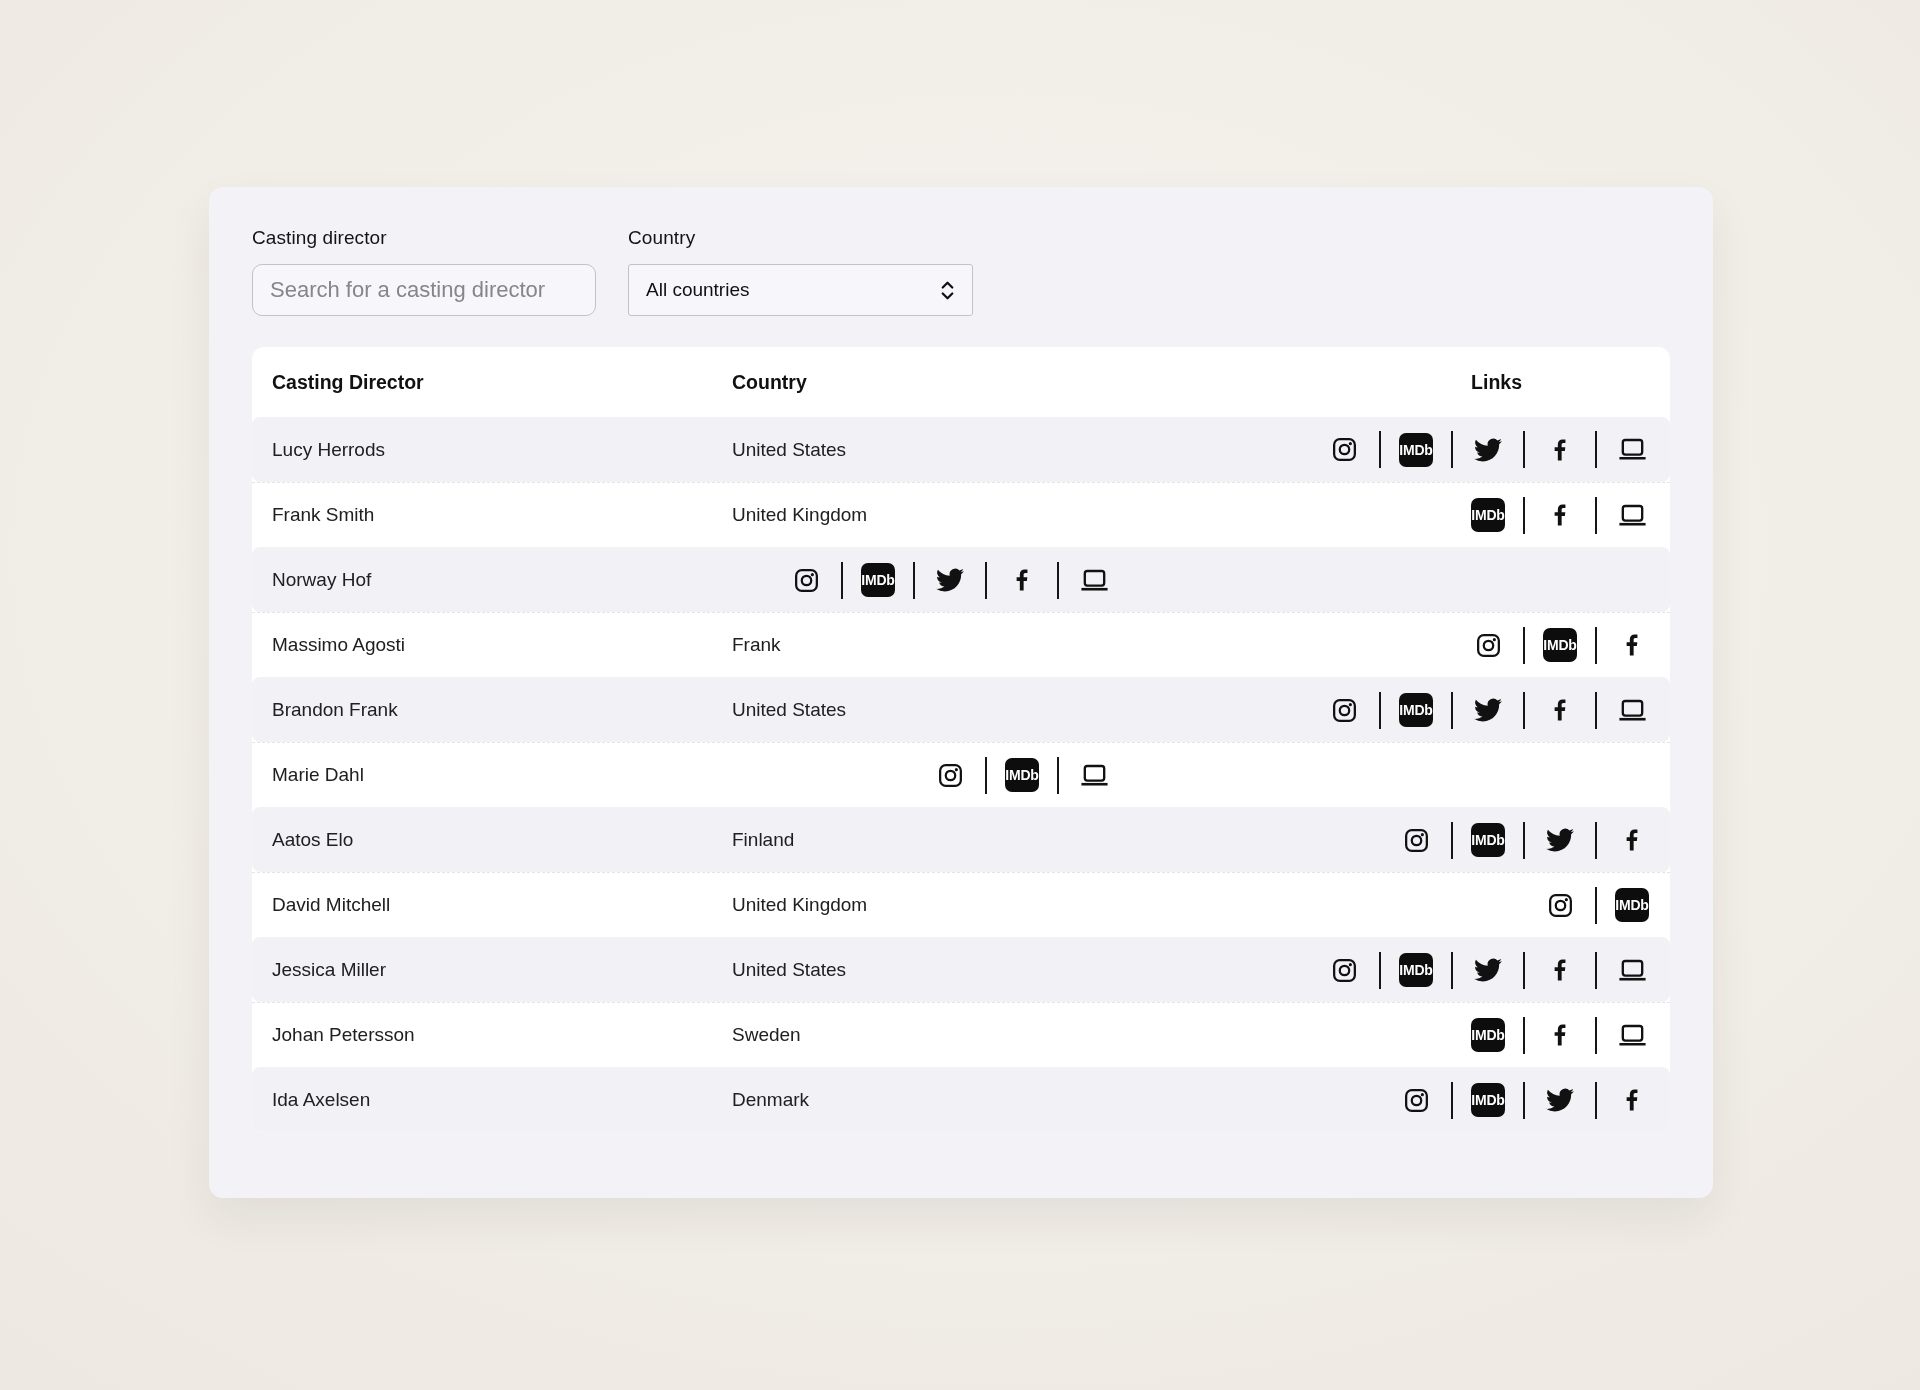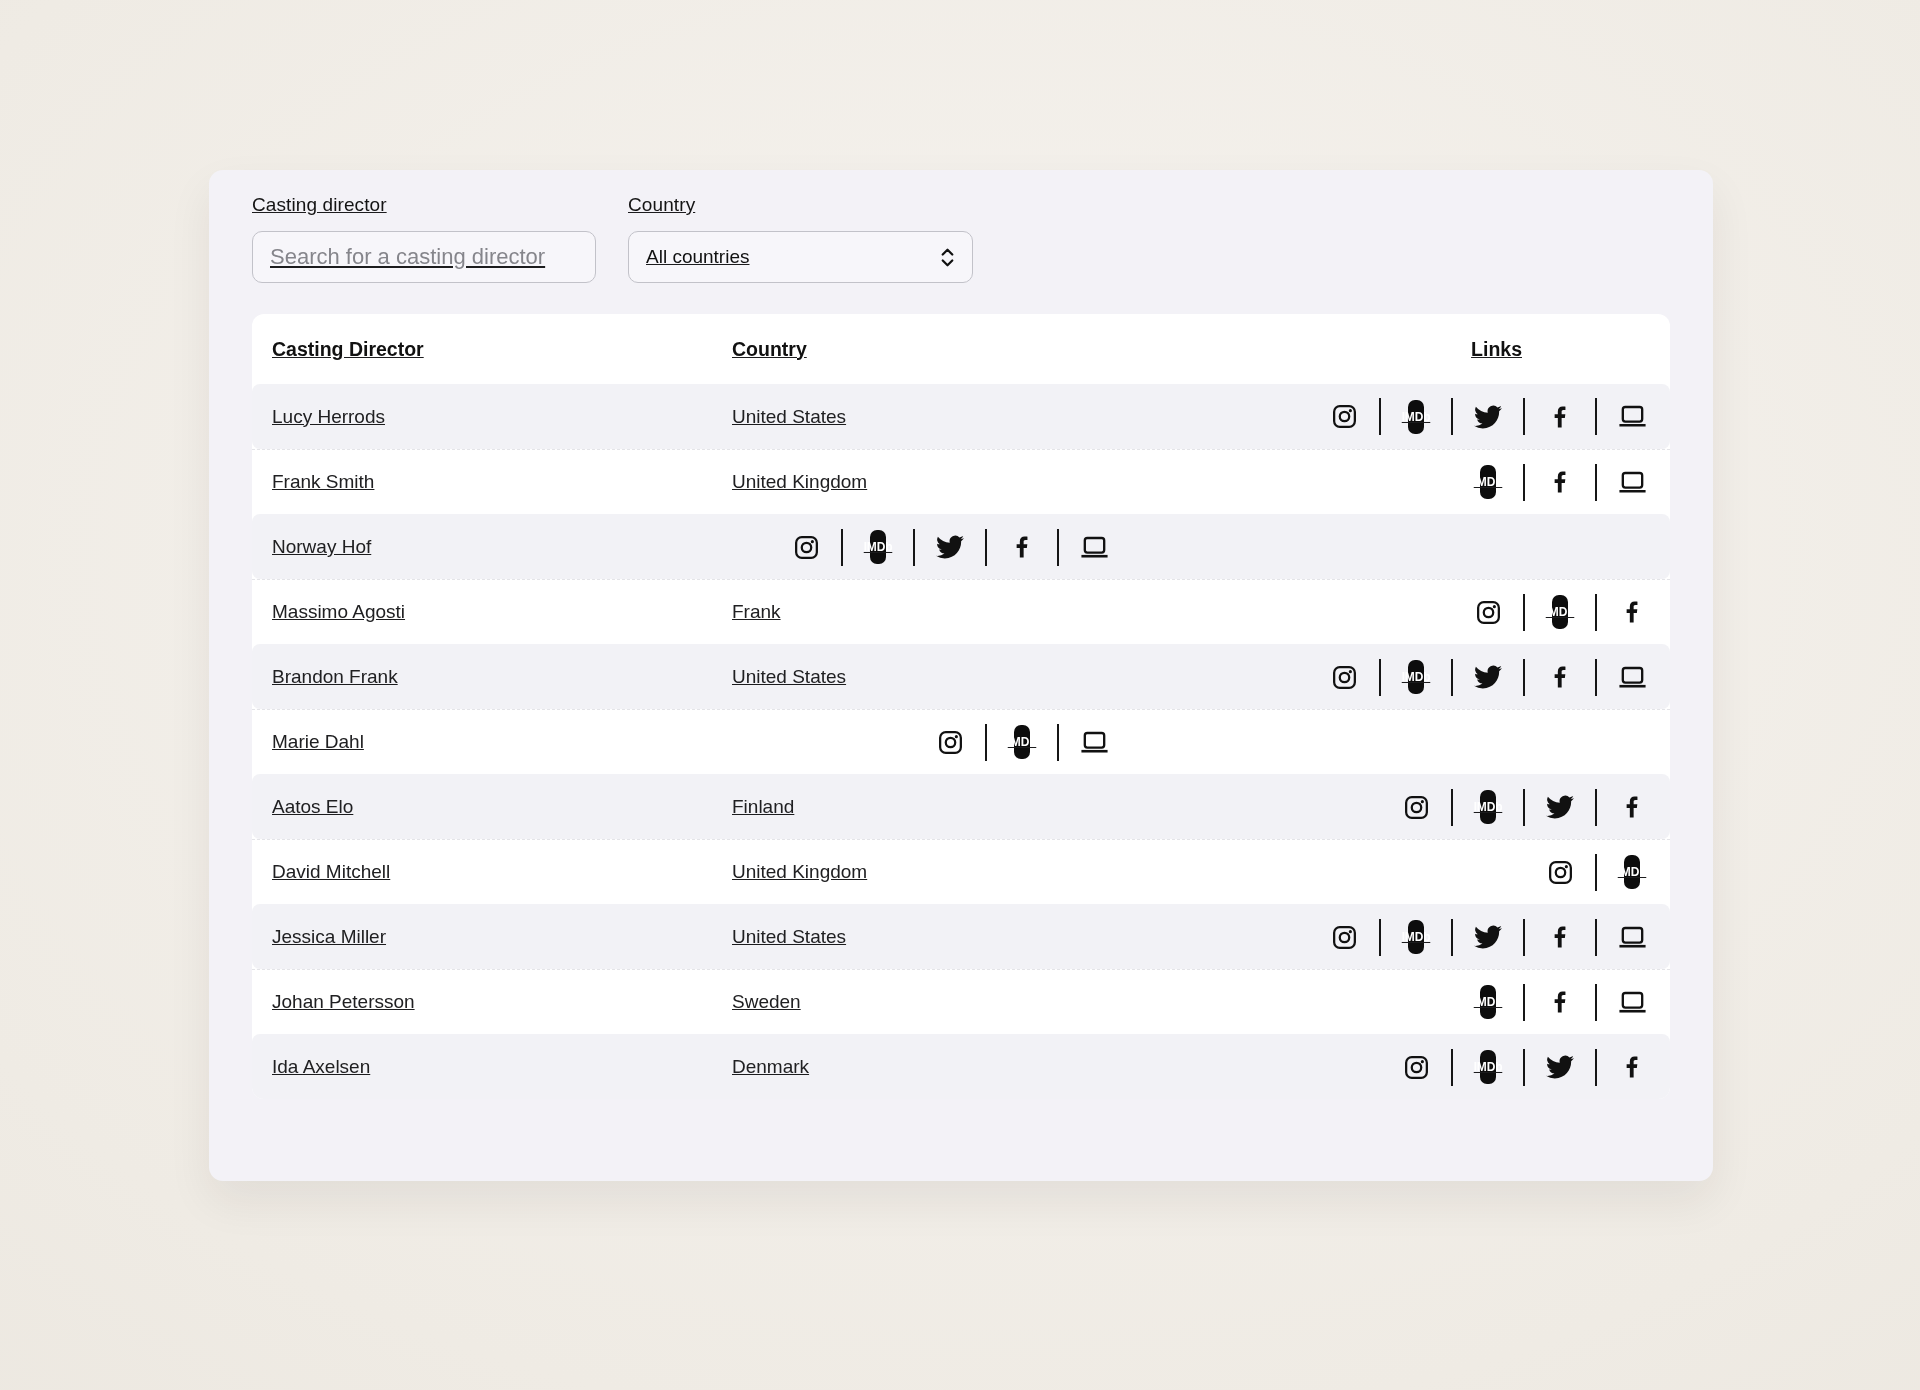--- a/index.html
+++ b/index.html
@@ -5,48 +5,47 @@
   * { box-sizing: border-box; margin: 0; padding: 0; }
   html, body { width: 1920px; height: 1390px; overflow: hidden; }
   body {
     font-family: "Liberation Sans", sans-serif;
     background: radial-gradient(115% 115% at 52% 40%, #f6f3ef 0%, #efebe4 55%, #e8e3db 100%);
     color: #1c1c1e;
     position: relative;
   }
   .card {
     position: absolute;
-    left: 209px; top: 170px;
+    left: 209px; top: 187px;
     width: 1504px; height: 1011px;
     background: #f3f2f7;
     border-radius: 14px;
     box-shadow: 0 20px 45px rgba(40,35,25,0.07);
-    padding: 24px 43px 0 43px;
-    text-decoration: underline;
+    padding: 40px 43px 0 43px;
   }
   
   .filters { display: flex; gap: 32px; }
   .filter-group { display: flex; flex-direction: column; }
   .filter-label { font-size: 19px; color: #141414; margin-bottom: 15px; letter-spacing: 0.1px; }
   .search-input {
     width: 344px; height: 52px;
     border: 1px solid #c2c2c9;
     border-radius: 10px;
     background: #f7f6fa;
     font-family: "Liberation Sans", sans-serif;
     font-size: 22px;
     color: #1c1c1e;
     padding: 0 17px;
     outline: none;
   }
   .search-input::placeholder { color: #85858b; }
   .select-box {
     width: 345px; height: 52px;
     border: 1px solid #c2c2c9;
-    border-radius: 10px;
+    border-radius: 3px;
     background: #f7f6fa;
     display: flex; align-items: center; justify-content: space-between;
     padding: 0 16px 0 17px;
     font-size: 19px;
     color: #111;
     cursor: pointer;
   }
   
   .table {
     margin-top: 31px;
@@ -67,23 +66,23 @@
     padding-right: 19px;
   }
   .thead .col-links { padding-right: 148px; }
   .icon-slot {
     width: 38px; height: 40px;
     display: flex; align-items: center; justify-content: center;
     cursor: pointer;
   }
   .sep { width: 2px; height: 37px; background: #161616; margin: 0 16px; flex: none; }
   .imdb-badge {
-    width: 16px; height: 34px;
+    width: 34px; height: 34px;
     background: #0d0d0d; border-radius: 7px;
-    color: #fff; font-weight: bold; font-size: 12px; letter-spacing: -0.2px;
+    color: #fff; font-weight: bold; font-size: 14px; letter-spacing: -0.2px;
     display: flex; align-items: center; justify-content: center;
   }
   .icn { display: block; }
 </style>
 </head>
 <body>
 
 <div class="card">
 
   <div class="filters">

